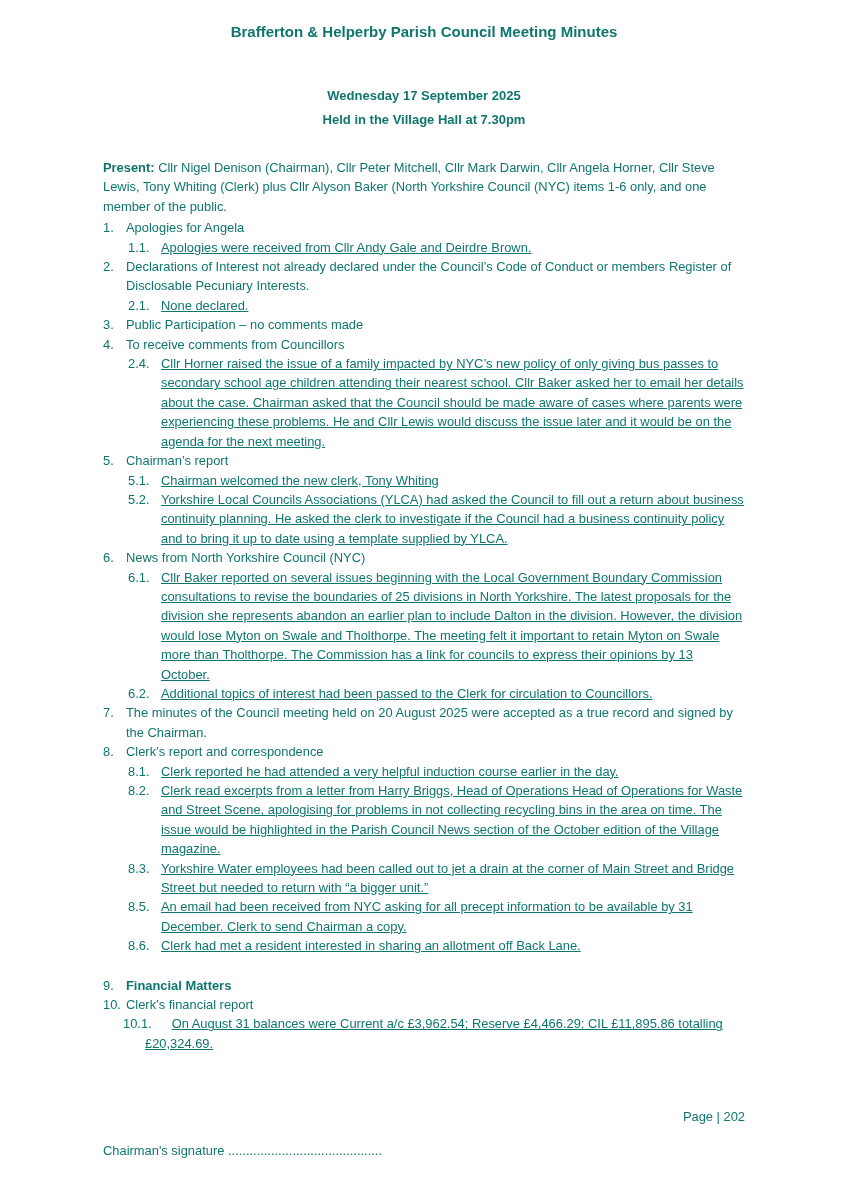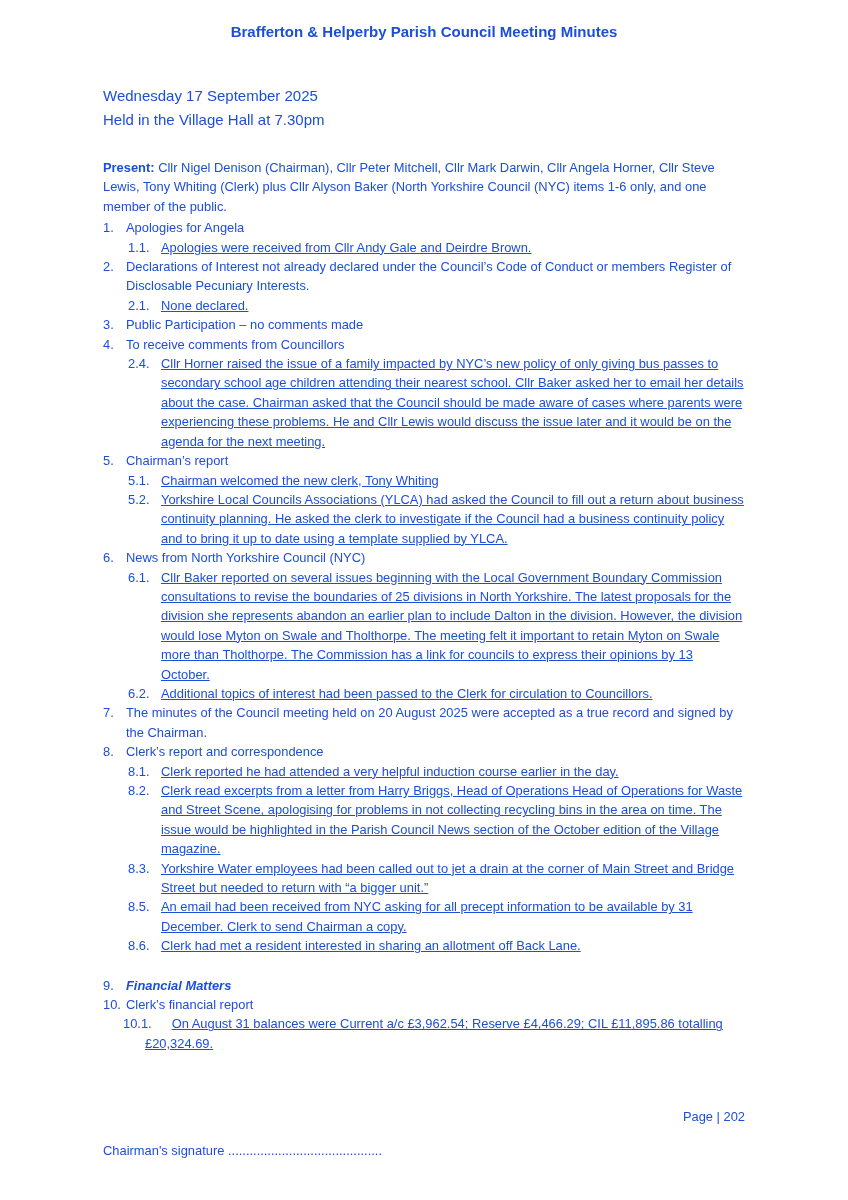--- a/index.html
+++ b/index.html
@@ -7,52 +7,53 @@
     padding: 0;
     background: #ffffff;
   }
   .page {
     position: relative;
     width: 848px;
     height: 1200px;
     box-sizing: border-box;
     margin: 0 auto;
     background: #ffffff;
-    color: #1d4ed8;
+    color: #0f766e;
     font-family: "Liberation Sans", "DejaVu Sans", sans-serif;
     font-size: 12.9px;
     line-height: 19.4px;
     padding: 22px 103px 40px 103px;
     display: flex;
     flex-direction: column;
     overflow: hidden;
   }
   .title {
     margin: 0;
     text-align: center;
     font-size: 15px;
     font-weight: bold;
     line-height: 20px;
   }
   .subtitle {
-    font-size: 15px;
-    font-weight: normal;
+    text-align: center;
+    font-size: 13px;
+    font-weight: bold;
     line-height: 24px;
   }
   .subtitle.first { margin-top: 42px; }
   .present {
     margin: 26px 0 0 0;
   }
   .present .label { font-weight: bold; }
   #minutes { margin-top: 2px; }
   .item {
     display: flex;
   }
   .item.gap { margin-top: 20px; }
-  .item.bold .text { font-weight: bold; font-style: italic; }
+  .item.bold .text { font-weight: bold; }
   .item > .num {
     flex: 0 0 23px;
   }
   .item > .text { flex: 1; }
   .sub {
     display: flex;
     padding-left: 25px;
   }
   .sub > .num { flex: 0 0 33px; }
   .sub > .text { flex: 1; text-decoration: underline; }

